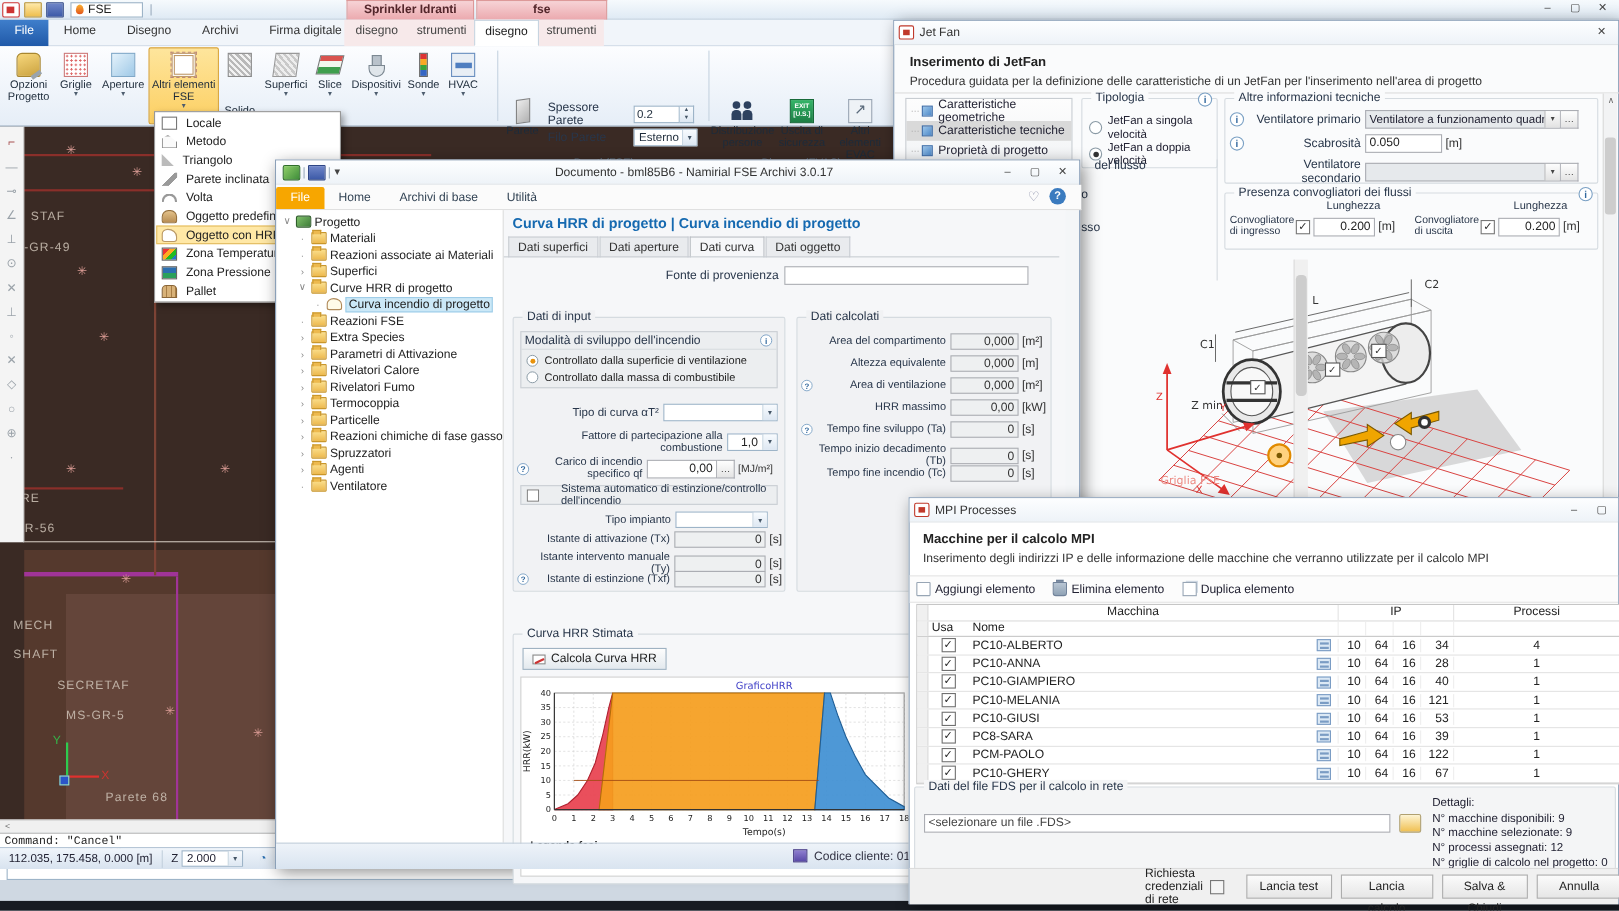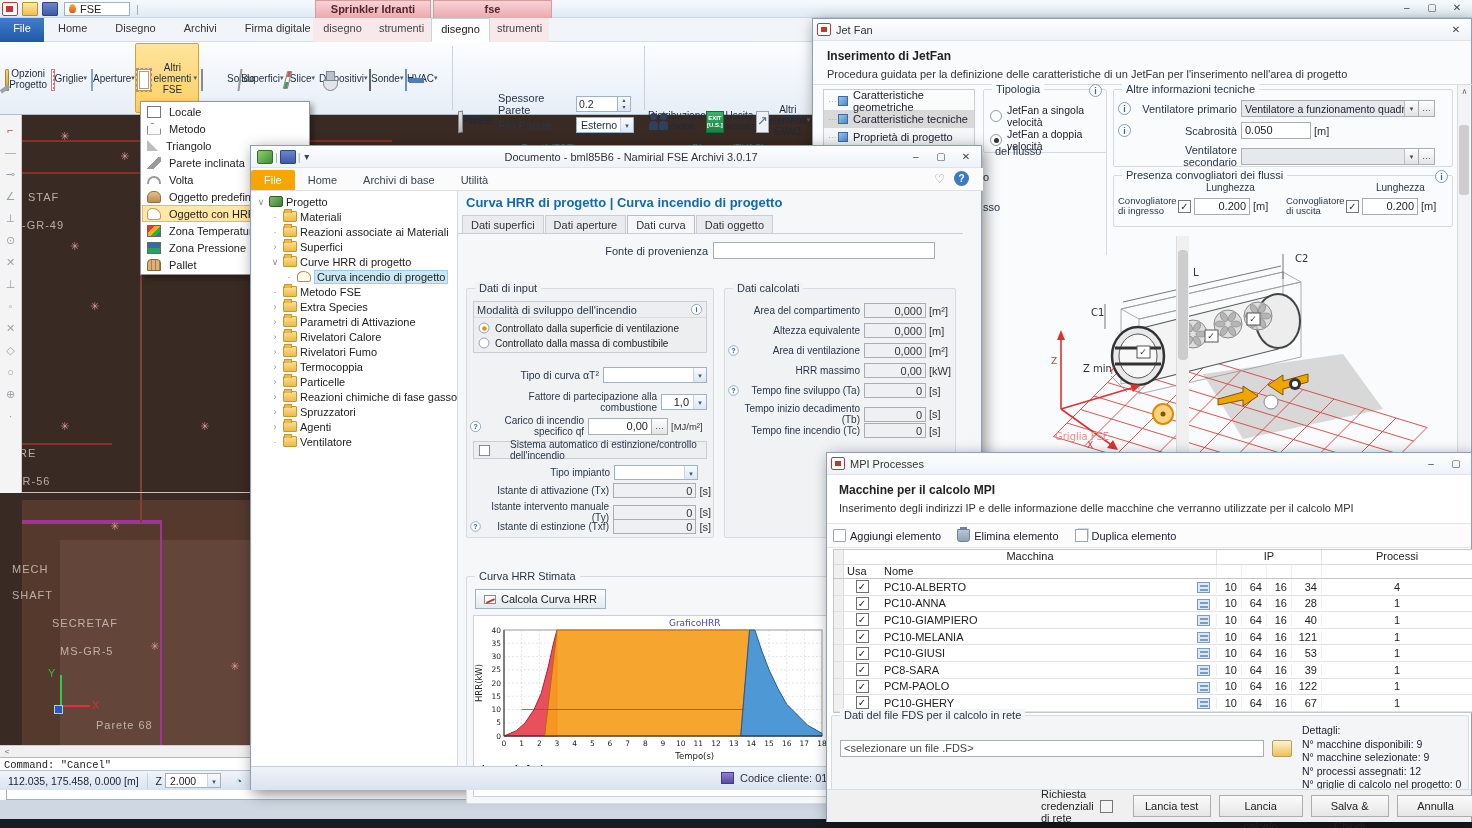--- a/index.html
+++ b/index.html
@@ -20,21 +20,21 @@
   .flame{width:7px;height:9px;background:linear-gradient(#f9b233,#e2541b);border-radius:50% 50% 50% 50%/60% 60% 40% 40%;margin-right:4px}
   #tabrow{position:absolute;left:0;top:18px;width:1472px;height:24px;background:#f1f5fa;border-bottom:1px solid #d3dde8}
   #main-tabs{position:absolute;left:0;top:0;height:24px;display:flex}
   .mtab{padding:4px 14px;color:#333}
   .mtab.file{background:linear-gradient(#3f7ecb,#2059a8);color:#fff;min-width:44px;text-align:center;padding:4px 10px}
   #ctx-tabs{position:absolute;left:313px;top:0;height:24px;display:flex;background:#f7e9ea}
   .ctab{width:59px;text-align:center;padding:4px 0;color:#444}
   .ctab.on{background:#fff;border:1px solid #c7d4e0;border-bottom:1px solid #fff;color:#1a1a1a}
   #ribbon{position:absolute;left:0;top:42px;width:1472px;height:73px;background:linear-gradient(#fcfdff,#e6eef7);border-bottom:1px solid #aebfd0}
   #ribbon-btns{position:absolute;left:3px;top:0;height:72px;display:flex}
-  .rbtn{height:70px;margin:1px 0;padding:0 1px;display:flex;flex-direction:row;align-items:center;border:1px solid transparent;border-radius:2px}
+  .rbtn{height:70px;margin:1px 0;padding:0 1px;display:flex;flex-direction:column;align-items:center;border:1px solid transparent;border-radius:2px}
   .rbtn .lbl{font-size:10px;line-height:11px;text-align:center;color:#1d2b3a;margin-top:1px}
   .rbtn .arr{font-size:7px;color:#4d5d6e;line-height:6px}
   .rbtn.on{background:linear-gradient(#fee59c,#fccf62);border:1px solid #d9a02c}
   .ri{width:22px;height:22px;position:relative;margin:4px auto 1px}
   .ri-options{background:linear-gradient(160deg,#f7d77c,#caa23f);border:1px solid #a8862f;border-radius:5px 5px 2px 2px}
   .ri-options::after{content:"";position:absolute;right:-2px;bottom:-1px;width:10px;height:4px;background:#9aa4ad;transform:rotate(-35deg)}
   .ri-grid{background:#fff;border:1px solid #cc7a7a;background-image:radial-gradient(#d66 .8px,transparent 1px);background-size:4px 4px}
   .ri-window{background:linear-gradient(135deg,#e4f2fb,#9fc9e7);border:1px solid #7fa8c8}
   .ri-frame{background:#fff;border:3px double #c09a6a;outline:1px dashed #b87}
   .ri-solid{background:repeating-linear-gradient(45deg,#f2f2f2 0 2px,#b9b9b9 2px 4px);border:1px solid #8a8a8a}
@@ -713,21 +713,21 @@
           <span class="tl">Curve HRR di progetto</span>
         </div>
         <div class="trow sel" style="padding-left: 32px;">
           <span class="exp">·</span>
           <span class="tico curve"></span>
           <span class="tl">Curva incendio di progetto</span>
         </div>
         <div class="trow" style="padding-left: 18px;">
           <span class="exp">·</span>
           <span class="tico folder"></span>
-          <span class="tl">Metodo FSE</span>
+          <span class="tl">Reazioni FSE</span>
         </div>
         <div class="trow" style="padding-left: 18px;">
           <span class="exp">›</span>
           <span class="tico folder"></span>
           <span class="tl">Extra Species</span>
         </div>
         <div class="trow" style="padding-left: 18px;">
           <span class="exp">›</span>
           <span class="tico folder"></span>
           <span class="tl">Parametri di Attivazione</span>

